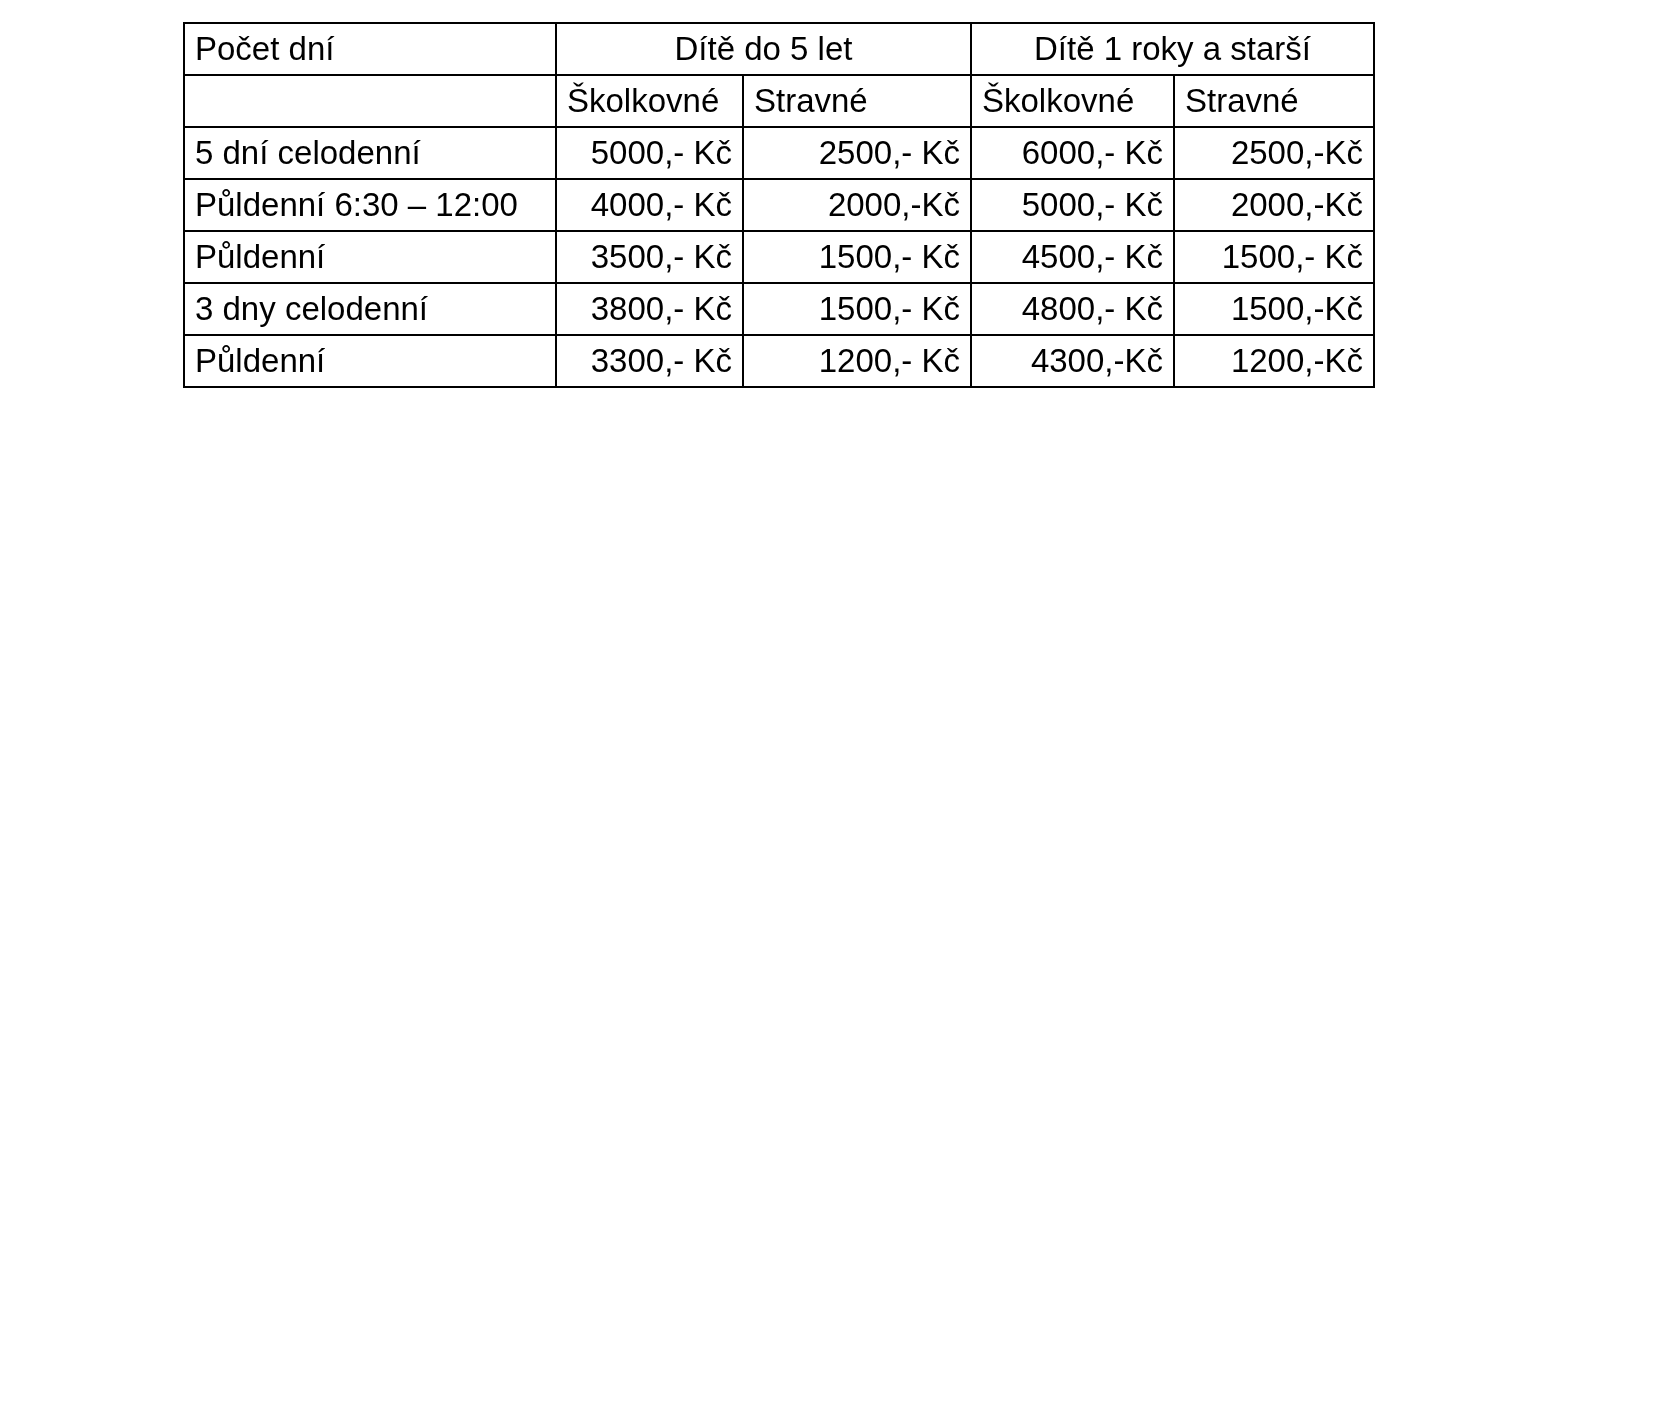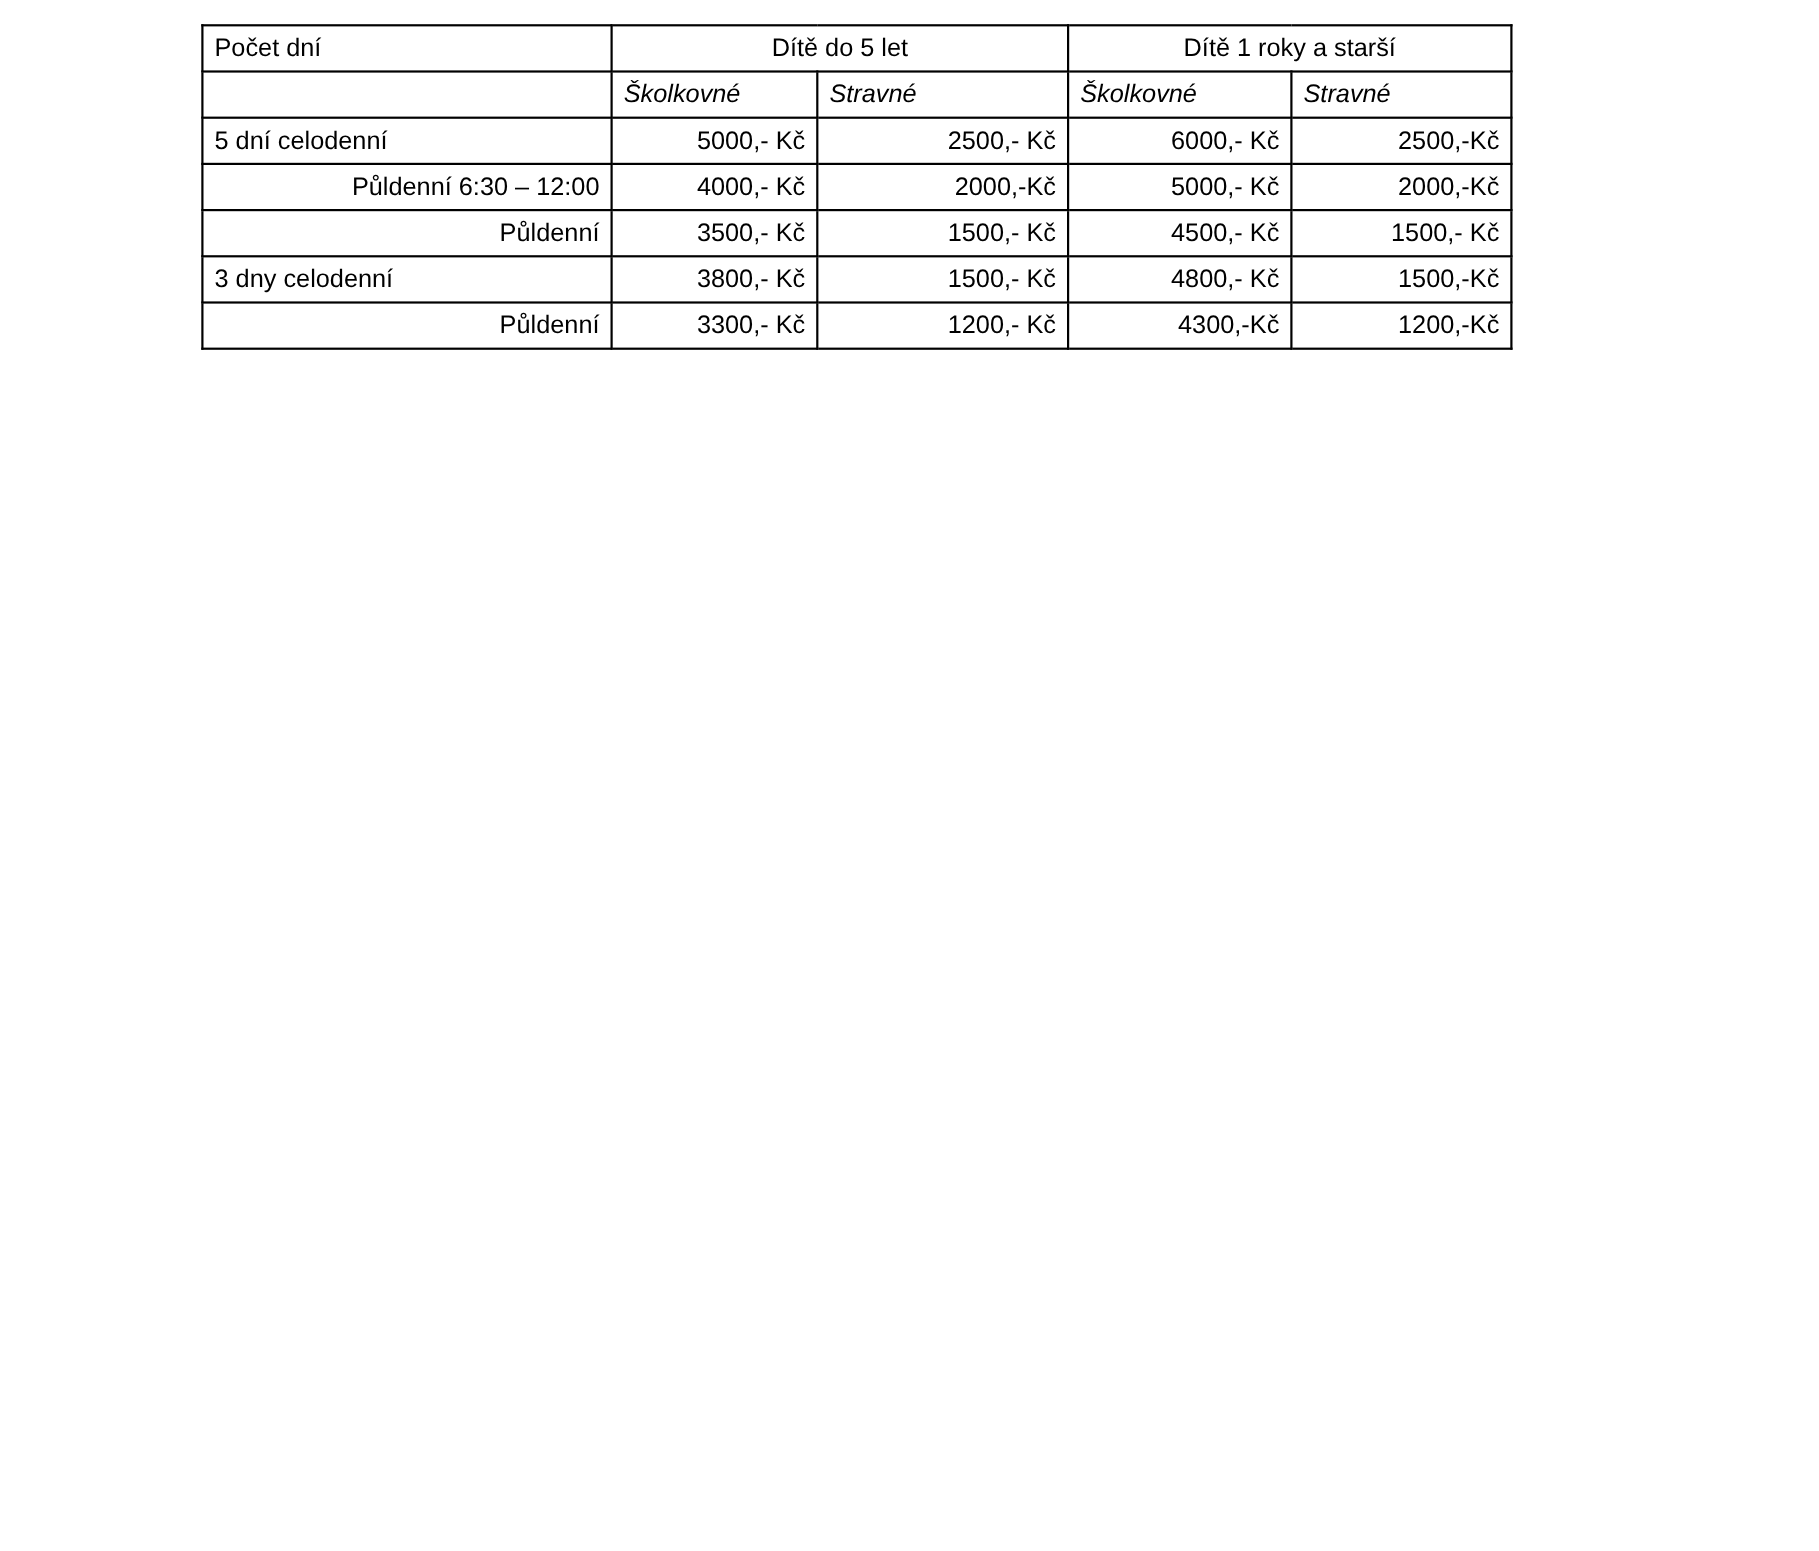--- a/index.html
+++ b/index.html
@@ -24,40 +24,40 @@
   }
   .price-table {
     position: absolute;
     top: 22px;
     left: 183px;
     border-collapse: collapse;
     table-layout: fixed;
   }
   .price-table td {
     border: 2px solid #000000;
-    font-size: 23px;
+    font-size: 33px;
     line-height: 1.0;
     padding: 8px 10px 9px 10px;
     vertical-align: middle;
     white-space: nowrap;
     font-family: "Liberation Sans", sans-serif;
   }
   
   col.c-label  { width: 372px; }
   col.c-v1     { width: 187px; }
   col.c-v2     { width: 228px; }
   col.c-v3     { width: 203px; }
   col.c-v4     { width: 200px; }
 
   .cell-label-left   { text-align: left; }
-  .cell-label-right  { text-align: right; border-radius: 14px; }
+  .cell-label-right  { text-align: left; border-radius: 14px; }
   .cell-value        { text-align: right; }
   .bold              { font-weight: normal; }
   .grouphdr          { text-align: center; }
-  .subhdr            { text-align: left; font-style: italic; }
+  .subhdr            { text-align: left; }
 </style>
 </head>
 <body>
 
 <div class="page">
   <table class="price-table">
     <colgroup>
       <col class="c-label">
       <col class="c-v1">
       <col class="c-v2">

